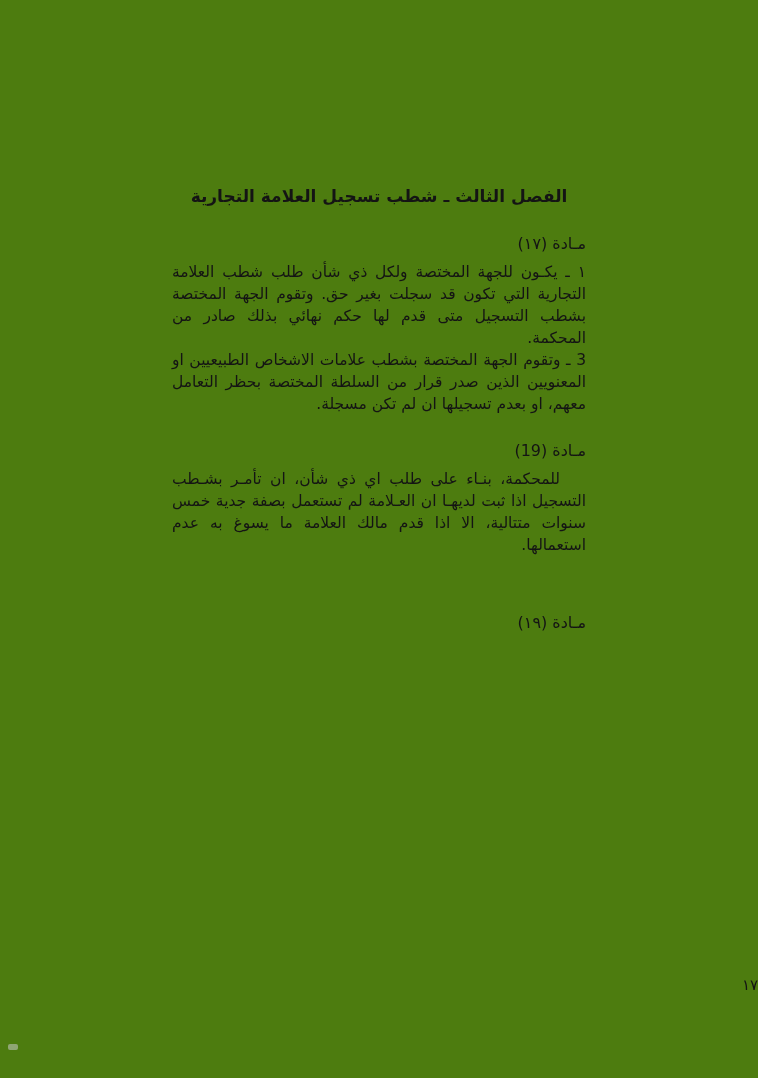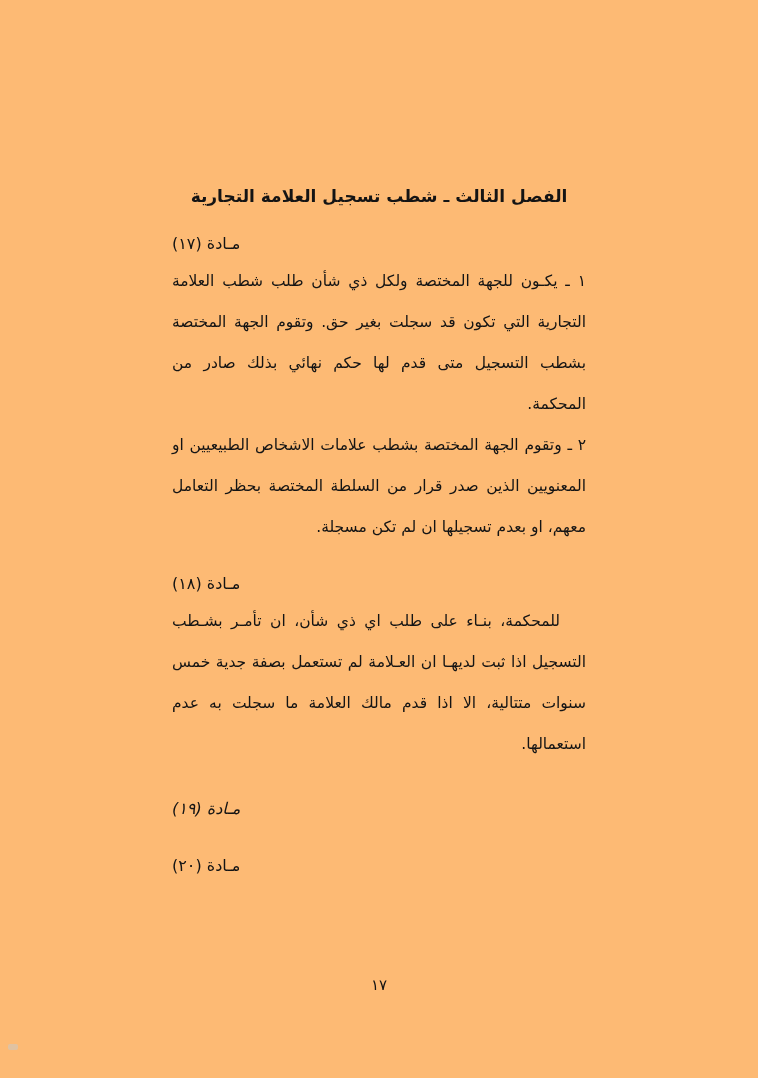--- a/index.html
+++ b/index.html
@@ -5,21 +5,21 @@
   html, body {
     margin: 0;
     padding: 0;
     background: #e8e8e8;
   }
   .page {
     position: relative;
     width: 758px;
     height: 1078px;
     margin: 0 auto;
-    background: #fdba74;
+    background: #4d7c0f;
     color: #141414;
     font-family: "DejaVu Sans", sans-serif;
     overflow: hidden;
   }
   .content {
     position: absolute;
     top: 186px;
     right: 172px;
     width: 414px;
     direction: rtl;
@@ -27,43 +27,42 @@
   .chapter-title {
     font-size: 17px;
     font-weight: bold;
     text-align: center;
     margin: 0 0 28px 0;
     letter-spacing: 0.5px;
   }
   .article-heading {
     font-size: 16px;
     font-weight: normal;
-    text-align: left;
+    text-align: right;
     margin: 26px 0 8px 0;
   }
-  .article-heading.gap-lg { margin-top: 34px; font-style: italic; }
+  .article-heading.gap-lg { margin-top: 57px; }
   .article-heading.gap-md { margin-top: 38px; }
   .para {
     font-size: 15.5px;
-    line-height: 41px;
+    line-height: 22px;
     text-align: justify;
     margin: 0;
   }
   .para.numbered {
     padding-right: 0;
   }
   .para.indented {
     text-indent: 26px;
   }
   .page-number {
     position: absolute;
     bottom: 84px;
     left: 0;
     width: 100%;
-    text-align: center;
     font-size: 15px;
     direction: rtl;
   }
   .scan-mark {
     position: absolute;
     left: 8px;
     bottom: 28px;
     width: 10px;
     height: 6px;
     background: #c9c9c9;
@@ -75,34 +74,33 @@
 <body>
 
 <div class="page">
   <div class="content">
 
     <h1 class="chapter-title">الفصل الثالث ـ شطب تسجيل العلامة التجارية</h1>
 
     <section>
       <h2 class="article-heading">مـادة (١٧)</h2>
       <p class="para numbered">١ ـ يكـون للجهة المختصة ولكل ذي شأن طلب شطب العلامة التجارية التي تكون قد سجلت بغير حق. وتقوم الجهة المختصة بشطب التسجيل متى قدم لها حكم نهائي بذلك صادر من المحكمة.</p>
-      <p class="para numbered">٢ ـ وتقوم الجهة المختصة بشطب علامات الاشخاص الطبيعيين او المعنويين الذين صدر قرار من السلطة المختصة بحظر التعامل معهم، او بعدم تسجيلها ان لم تكن مسجلة.</p>
+      <p class="para numbered">3 ـ وتقوم الجهة المختصة بشطب علامات الاشخاص الطبيعيين او المعنويين الذين صدر قرار من السلطة المختصة بحظر التعامل معهم، او بعدم تسجيلها ان لم تكن مسجلة.</p>
     </section>
 
     <section>
-      <h2 class="article-heading">مـادة (١٨)</h2>
-      <p class="para indented">للمحكمة، بنـاء على طلب اي ذي شأن، ان تأمـر بشـطب التسجيل اذا ثبت لديهـا ان العـلامة لم تستعمل بصفة جدية خمس سنوات متتالية، الا اذا قدم مالك العلامة ما سجلت به عدم استعمالها.</p>
+      <h2 class="article-heading">مـادة (19)</h2>
+      <p class="para indented">للمحكمة، بنـاء على طلب اي ذي شأن، ان تأمـر بشـطب التسجيل اذا ثبت لديهـا ان العـلامة لم تستعمل بصفة جدية خمس سنوات متتالية، الا اذا قدم مالك العلامة ما يسوغ به عدم استعمالها.</p>
     </section>
 
     <section>
       <h2 class="article-heading gap-lg">مـادة (١٩)</h2>
     </section>
 
     <section>
-      <h2 class="article-heading gap-md">مـادة (٢٠)</h2>
     </section>
 
   </div>
 
   <div class="page-number">١٧</div>
 
   <div class="scan-mark"></div>
 </div>
 
 </body></html>

